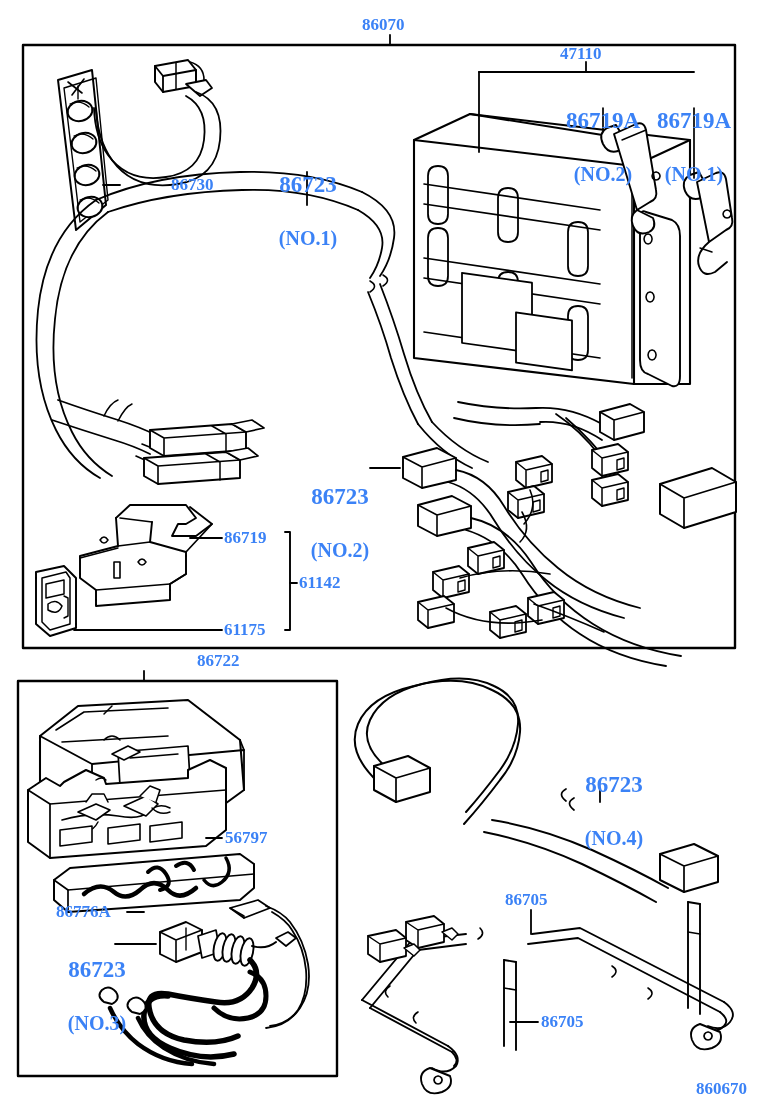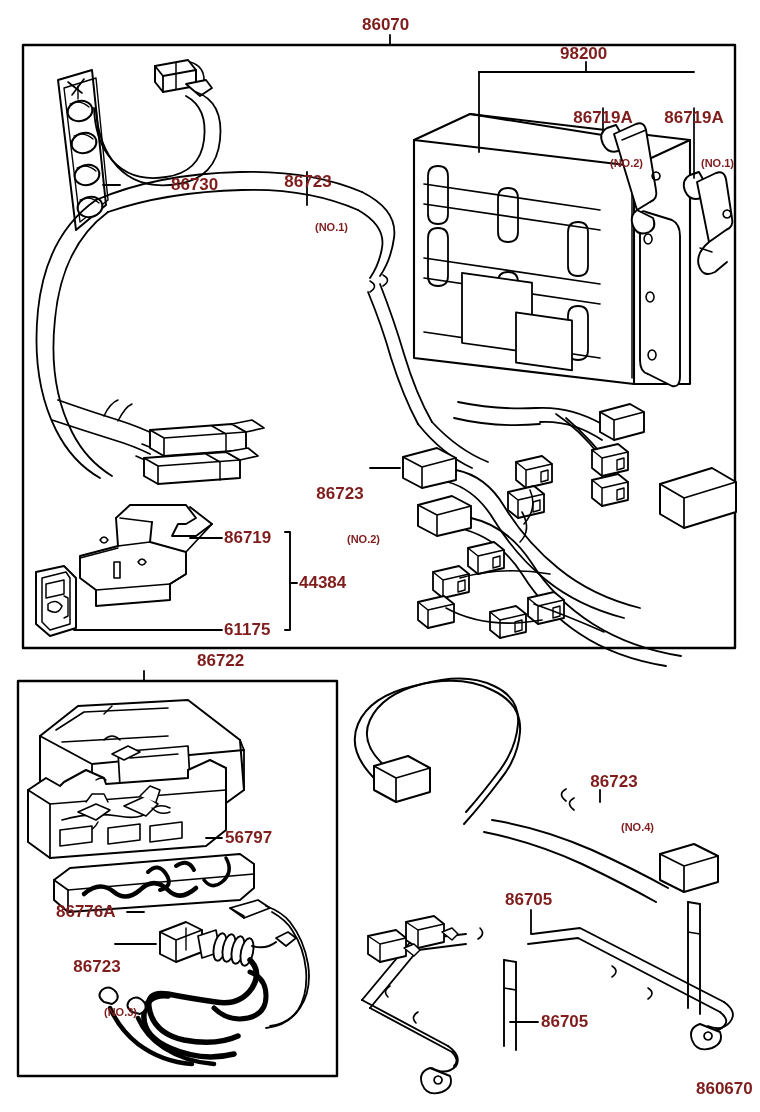--- a/index.html
+++ b/index.html
@@ -20,35 +20,35 @@
   }
   svg.layer {
     position: absolute;
     left: 0;
     top: 0;
     width: 760px;
     height: 1112px;
   }
   .lbl {
     position: absolute;
-    font-family: Liberation Sans, sans-serif;
+    font-family: Liberation Serif, serif;
     font-weight: bold;
-    color: #7f1d1d;
+    color: #3b82f6;
     white-space: pre;
     line-height: 1.02;
     letter-spacing: 0px;
   }
   .lbl-main {
     font-size: 17px;
   }
   .lbl-two {
     text-align: center;
   }
-  .lbl-two .l1 { font-size: 17px; display:block; }
-  .lbl-two .l2 { font-size: 11px; display:block; margin-top: -1px; text-align: right; }
+  .lbl-two .l1 { font-size: 23px; display:block; }
+  .lbl-two .l2 { font-size: 20px; display:block; margin-top: -1px; }
   .refnum {
     position: absolute;
     font-size: 17px;
     font-weight: bold;
   }
 </style>
 </head>
 <body>
 
 <div id="sheet">
@@ -439,21 +439,21 @@
         <line x1="510" y1="1022" x2="538" y2="1022" stroke-width="1.8"></line>
       </g>
 
     </g>
   </svg>
 
   <div class="lbl lbl-main" style="left:362px; top:16px;">86070</div>
 
   <div class="lbl lbl-main" style="left:124px; top:176px;margin-left:47px;">86730</div>
 
-  <div class="lbl lbl-main" style="left:560px; top:45px;">98200</div>
+  <div class="lbl lbl-main" style="left:560px; top:45px;">47110</div>
 
   <div class="lbl lbl-two" style="left:563px; top:76px; width:80px;">
     <span class="l1">86719A</span>
     <span class="l2">(NO.2)</span>
   </div>
 
   <div class="lbl lbl-two" style="left:654px; top:76px; width:80px;">
     <span class="l1">86719A</span>
     <span class="l2">(NO.1)</span>
   </div>
@@ -463,21 +463,21 @@
     <span class="l2">(NO.1)</span>
   </div>
 
   <div class="lbl lbl-two" style="left:300px; top:452px; width:80px;">
     <span class="l1">86723</span>
     <span class="l2">(NO.2)</span>
   </div>
 
   <div class="lbl lbl-main" style="left:224px; top:529px;text-align:right;">86719</div>
 
-  <div class="lbl lbl-main" style="left:299px; top:574px;">44384</div>
+  <div class="lbl lbl-main" style="left:299px; top:574px;">61142</div>
 
   <div class="lbl lbl-main" style="left:224px; top:621px;">61175</div>
 
   <div class="lbl lbl-main" style="left:173px; top:652px;margin-left:24px;">86722</div>
 
   <div class="lbl lbl-main" style="left:225px; top:829px;">56797</div>
 
   <div class="lbl lbl-main" style="left:56px; top:903px;">86776A</div>
 
   <div class="lbl lbl-two" style="left:57px; top:925px; width:80px;">

